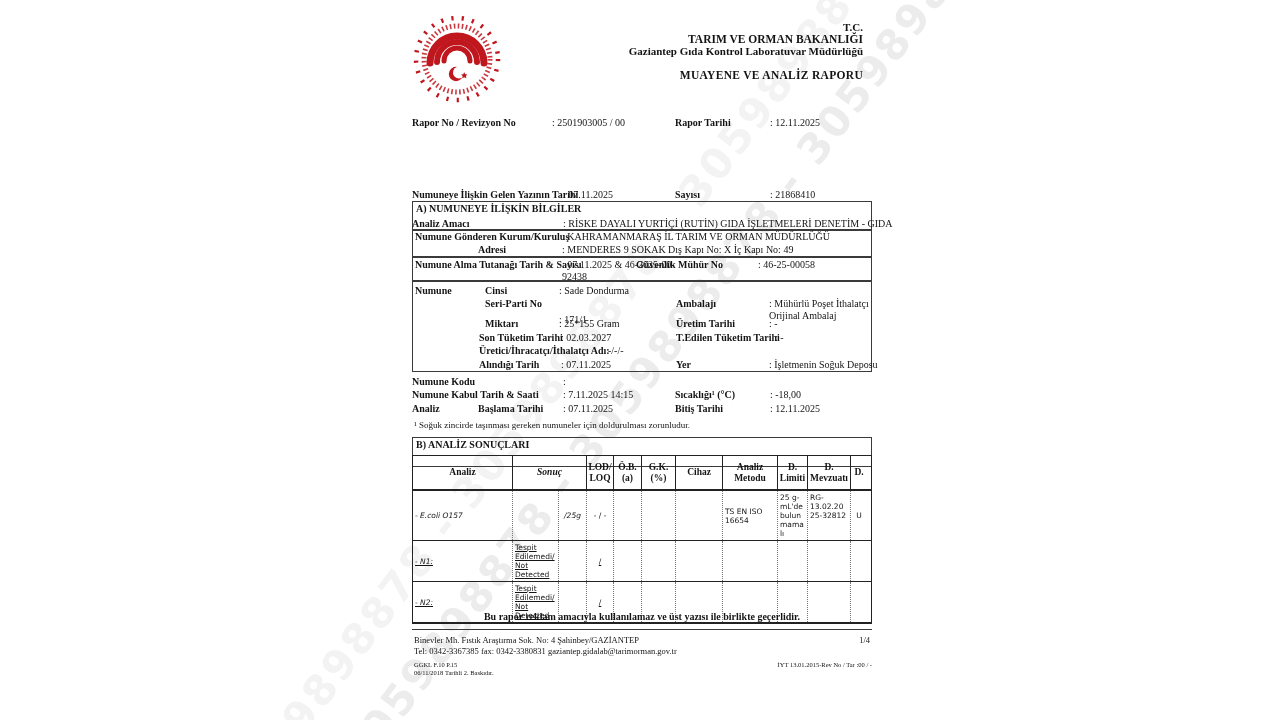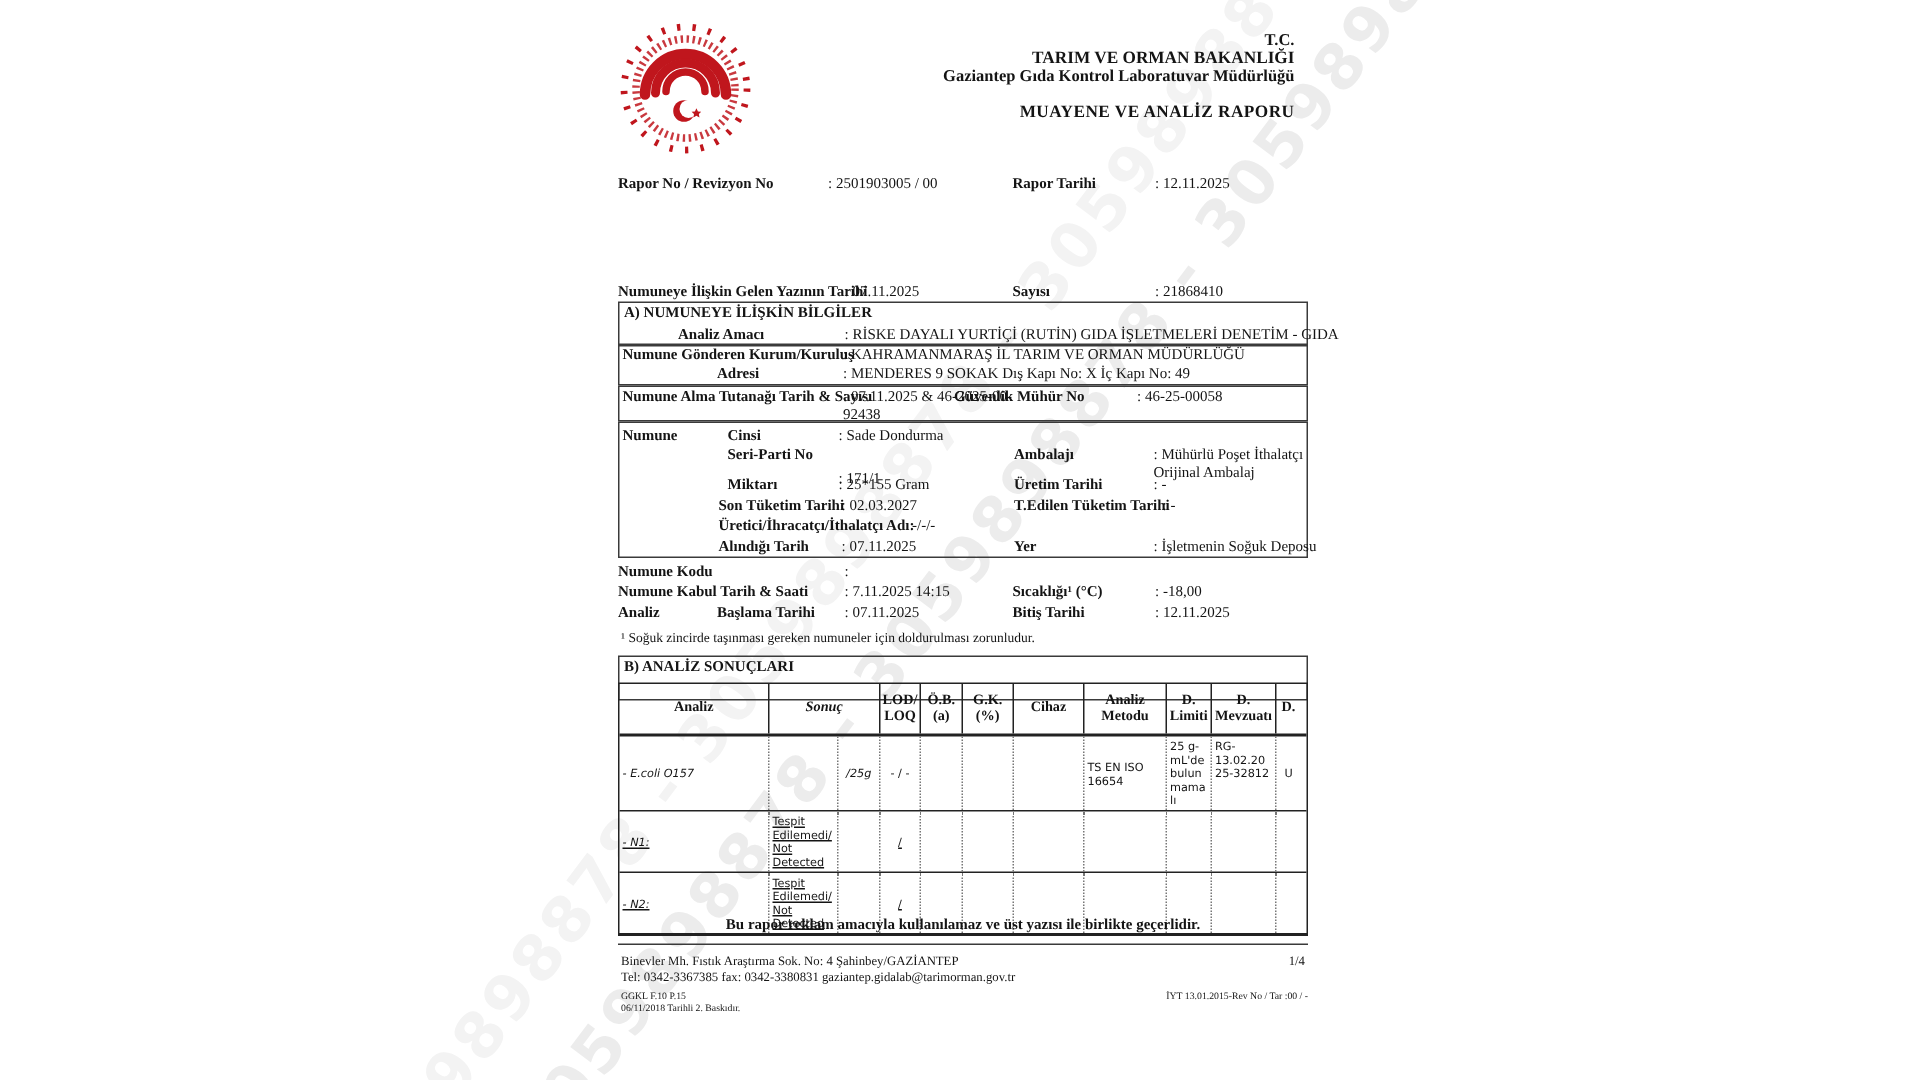--- a/index.html
+++ b/index.html
@@ -99,21 +99,21 @@
     <div class="row" style="top:189px;">
       <span class="b" style="left:0;">Numuneye İlişkin Gelen Yazının Tarihi</span>
       <span style="left:151px;">: 07.11.2025</span>
       <span class="b" style="left:263px;">Sayısı</span>
       <span style="left:358px;">: 21868410</span>
     </div>
 
     <div class="boxed sect-title" style="top:201px;">A) NUMUNEYE İLİŞKİN BİLGİLER</div>
 
     <div class="row" style="top:218px;">
-      <span class="b" style="left:0;margin-left:40px;">Analiz Amacı</span>
+      <span class="b" style="left:0;">Analiz Amacı</span>
       <span style="left:151px;">: RİSKE DAYALI YURTİÇİ (RUTİN) GIDA İŞLETMELERİ DENETİM - GIDA</span>
     </div>
 
     <div class="boxed" style="top:229px; height:28px;">
       <div class="row" style="top:1px;">
         <span class="b" style="left:2px;">Numune Gönderen  Kurum/Kuruluş</span>
         <span style="left:149px;">: KAHRAMANMARAŞ İL TARIM VE ORMAN MÜDÜRLÜĞÜ</span>
       </div>
       <div class="row" style="top:14px;">
         <span class="b" style="left:65px;">Adresi</span>

